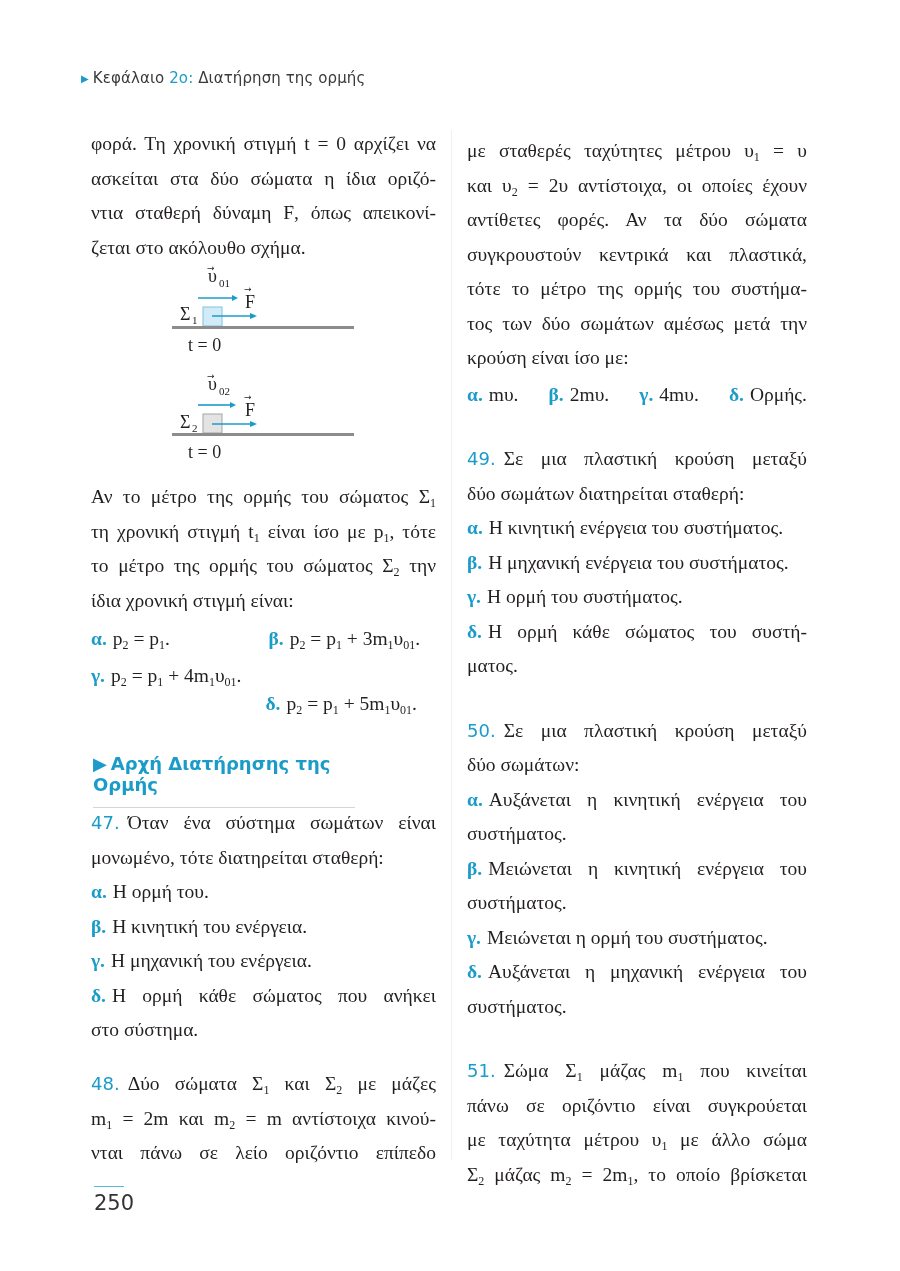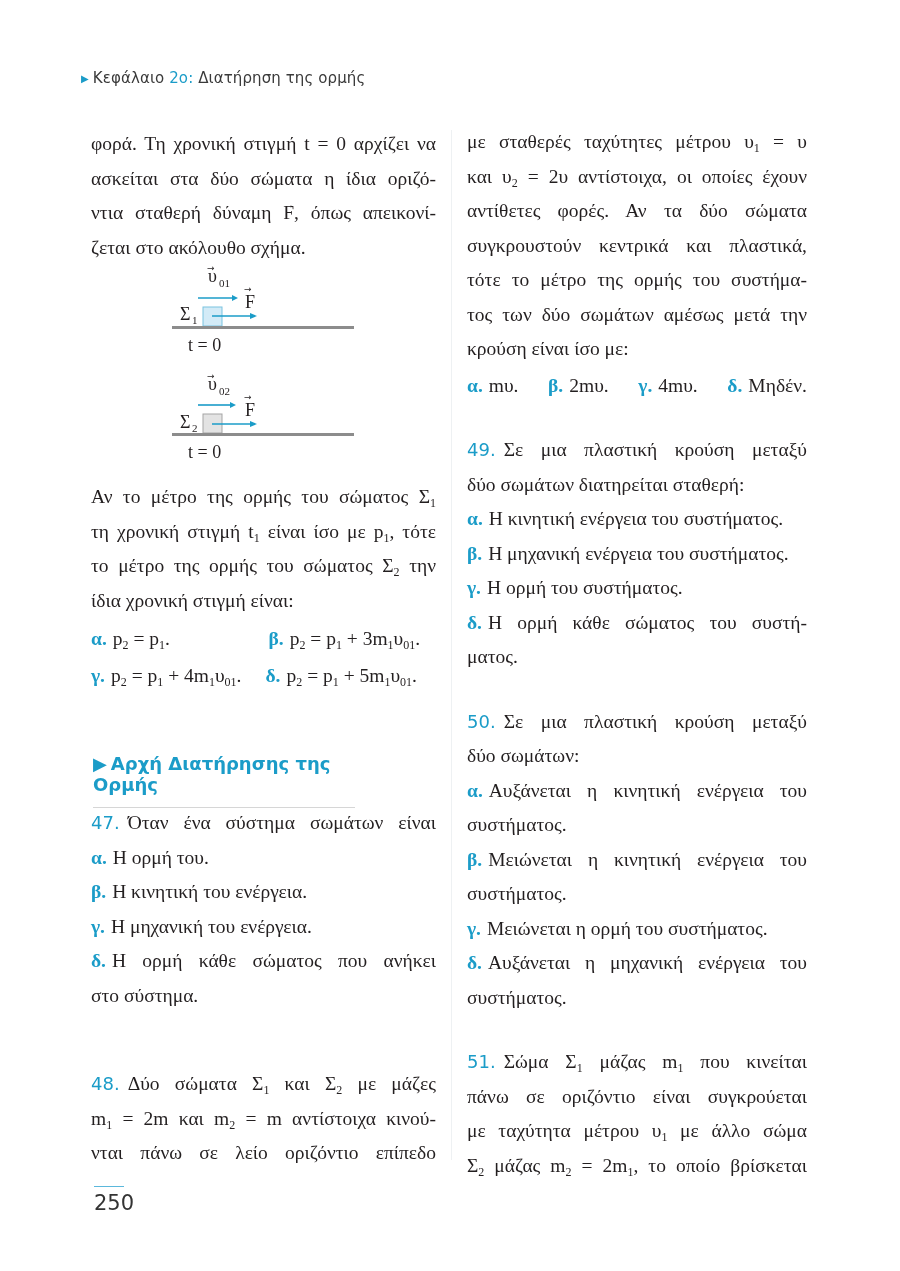--- a/index.html
+++ b/index.html
@@ -5,21 +5,21 @@
   html, body { margin:0; padding:0; background:#fff; }
   body { width:900px; height:1271px; position:relative; overflow:hidden; color:#231f20; }
   .serif { font-family: "Liberation Serif", "DejaVu Serif", serif; }
   .sans { font-family: "DejaVu Sans", "Liberation Sans", sans-serif; }
   .header { position:absolute; left:81px; top:69px; font-size:15px; color:#3a3a3a; letter-spacing:0.1px; }
   .header .tri { color:#1b9cc8; font-size:10px; margin-right:4px; position:relative; top:-1px; }
   .header .chap { color:#1b9cc8; }
   .col { position:absolute; font-size:19.5px; line-height:34.5px; }
   .col p { margin:0; }
   .left { left:91px; top:127px; width:345px; }
-  .right { left:467px; top:125px; width:340px; }
+  .right { left:467px; top:134px; width:340px; }
   .just { text-align:justify; text-align-last:justify; }
   .last { text-align:left; text-align-last:left; }
   sub { font-size:12px; vertical-align:-4px; line-height:0; }
   .lbl { font-weight:bold; color:#1b9cc8; margin-right:6px; }
   .num { font-family:"DejaVu Sans","Liberation Sans",sans-serif; font-weight:normal; color:#1b9cc8; font-size:18px; margin-right:8px; }
   .opt { margin-top:2px; }
   .gap { height:26px; }
   .section { position:absolute; left:93px; top:753px; width:262px; }
   .section .title { font-family:"DejaVu Sans","Liberation Sans",sans-serif; font-weight:bold; color:#1b9cc8; font-size:18px; }
   .section .rule { height:1px; background:#d6d6d6; margin-top:12px; }
@@ -89,32 +89,33 @@
   <p class="just">Αν το μέτρο της ορμής του σώματος Σ<sub>1</sub></p>
   <p class="just">τη χρονική στιγμή t<sub>1</sub> είναι ίσο με p<sub>1</sub>, τότε</p>
   <p class="just">το μέτρο της ορμής του σώματος Σ<sub>2</sub> την</p>
   <p class="last">ίδια χρονική στιγμή είναι:</p>
   <div class="row2" style="margin-top:4px;">
     <div><span class="lbl">α.</span>p<sub>2</sub> = p<sub>1</sub>.</div>
     <div style="padding-left:10px;"><span class="lbl">β.</span>p<sub>2</sub> = p<sub>1</sub> + 3m<sub>1</sub>υ<sub>01</sub>.</div>
   </div>
   <div class="row2" style="margin-top:2px;">
     <div><span class="lbl">γ.</span>p<sub>2</sub> = p<sub>1</sub> + 4m<sub>1</sub>υ<sub>01</sub>.</div>
-    <div style="padding-left:4px;"><span class="lbl">δ.</span>p<sub>2</sub> = p<sub>1</sub> + 5m<sub>1</sub>υ<sub>01</sub>.</div>
+    <div style="padding-left:4px;margin-top:28px;"><span class="lbl">δ.</span>p<sub>2</sub> = p<sub>1</sub> + 5m<sub>1</sub>υ<sub>01</sub>.</div>
   </div>
 </div>
 
 <div class="section">
   <span class="title">▶</span>
   <span class="title">Αρχή Διατήρησης της Ορμής</span>
   <div class="rule"></div>
 </div>
 
 <div class="col serif" style="left:91px; top:806px; width:345px;">
   <p class="just"><span class="num">47.</span><span>Όταν ένα σύστημα σωμάτων είναι</span></p>
+  <p class="last">μονωμένο, τότε διατηρείται σταθερή:</p>
   <p class="last"><span class="lbl">α.</span><span>Η ορμή του.</span></p>
   <p class="last"><span class="lbl">β.</span><span>Η κινητική του ενέργεια.</span></p>
   <p class="last"><span class="lbl">γ.</span><span>Η μηχανική του ενέργεια.</span></p>
   <p class="just"><span class="lbl">δ.</span><span>Η ορμή κάθε σώματος που ανήκει</span></p>
   <p class="last">στο σύστημα.</p>
 </div>
 
 <div class="col serif" style="left:91px; top:1067px; width:345px;">
   <p class="just"><span class="num">48.</span>Δύο σώματα Σ<sub>1</sub> και Σ<sub>2</sub> με μάζες</p>
   <p class="just">m<sub>1</sub> = 2m και m<sub>2</sub> = m αντίστοιχα κινού-</p>
@@ -126,21 +127,21 @@
   <p class="just">και υ<sub>2</sub> = 2υ αντίστοιχα, οι οποίες έχουν</p>
   <p class="just">αντίθετες φορές. Αν τα δύο σώματα</p>
   <p class="just">συγκρουστούν κεντρικά και πλαστικά,</p>
   <p class="just">τότε το μέτρο της ορμής του συστήμα-</p>
   <p class="just">τος των δύο σωμάτων αμέσως μετά την</p>
   <p class="last">κρούση είναι ίσο με:</p>
   <div class="opts4 opt">
     <span><span class="lbl">α.</span><span>mυ.</span></span>
     <span><span class="lbl">β.</span><span>2mυ.</span></span>
     <span><span class="lbl">γ.</span><span>4mυ.</span></span>
-    <span><span class="lbl">δ.</span><span>Μηδέν.</span></span>
+    <span><span class="lbl">δ.</span><span>Ορμής.</span></span>
   </div>
 
   <div class="gap" style="height:30px;"></div>
 
   <p class="just"><span class="num">49.</span><span>Σε μια πλαστική κρούση μεταξύ</span></p>
   <p class="last">δύο σωμάτων διατηρείται σταθερή:</p>
   <p class="last"><span class="lbl">α.</span><span>Η κινητική ενέργεια του συστήματος.</span></p>
   <p class="last"><span class="lbl">β.</span><span>Η μηχανική ενέργεια του συστήματος.</span></p>
   <p class="last"><span class="lbl">γ.</span><span>Η ορμή του συστήματος.</span></p>
   <p class="just"><span class="lbl">δ.</span><span>Η ορμή κάθε σώματος του συστή-</span></p>

